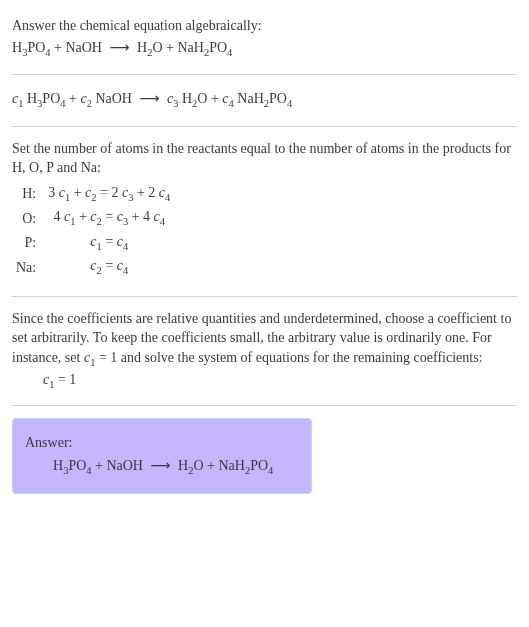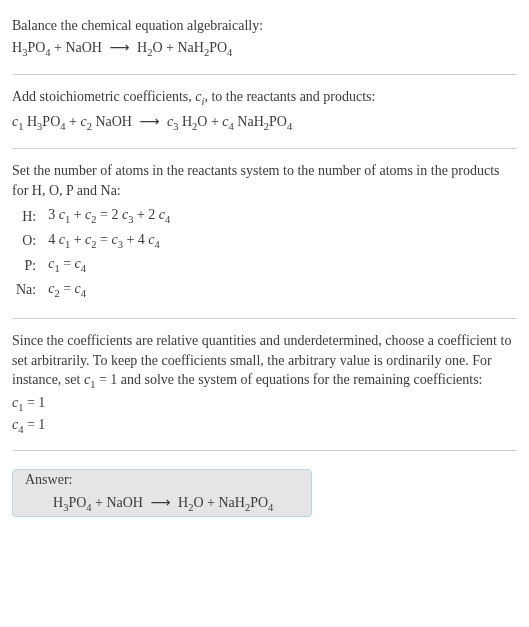--- a/index.html
+++ b/index.html
@@ -25,62 +25,60 @@
     }
     .sub { font-size: 0.75em; vertical-align: sub; }
     .italic { font-style: italic; }
     .arrow { padding: 0 4px; }
     .atom-table {
       border-collapse: collapse;
       margin: 4px 0;
     }
     .atom-table td {
       padding: 1px 4px;
-      text-align: left;
+      text-align: center;
     }
     .atom-table td.label {
       text-align: right;
       padding-right: 8px;
     }
-    .coef-line { padding: 0; }
+    .coef-line { padding: 0; margin-left: 31px; }
     .answer-box {
-      background: #e5e5e5;
+      background: #c4b5fd;
       border: 1px solid #b8d8e8;
       border-radius: 4px;
-      padding: 0 12px;
-      margin-top: 6px;
+      padding: 14px 12px;
       display: inline-block;
       min-width: 300px;
     }
     .answer-label {
       margin-bottom: 4px;
     }
     .answer-eq {
       padding-left: 28px;
     }
   </style>
 </head>
 <body>
 
 <div class="section">
-  <div>Balance the chemical equation algebraically:</div>
+  <div>Answer the chemical equation algebraically:</div>
   <div class="equation">H<span class="sub">3</span>PO<span class="sub">4</span> + NaOH <span class="arrow">⟶</span> H<span class="sub">2</span>O + NaH<span class="sub">2</span>PO<span class="sub">4</span></div>
 </div>
 
 <hr class="divider">
 
 <div class="section">
-  <div>Add stoichiometric coefficients, <span class="italic">c<span class="sub">i</span></span>, to the reactants and products:</div>
   <div class="equation"><span class="italic">c</span><span class="sub">1</span> H<span class="sub">3</span>PO<span class="sub">4</span> + <span class="italic">c</span><span class="sub">2</span> NaOH <span class="arrow">⟶</span> <span class="italic">c</span><span class="sub">3</span> H<span class="sub">2</span>O + <span class="italic">c</span><span class="sub">4</span> NaH<span class="sub">2</span>PO<span class="sub">4</span></div>
 </div>
 
 <hr class="divider">
 
 <div class="section">
-  <div>Set the number of atoms in the reactants system to the number of atoms in the products for H, O, P and Na:</div>
+  <div>Set the number of atoms in the reactants equal to the number of atoms in the products for H, O, P and Na:</div>
   <table class="atom-table">
     <tbody>
         <tr>
           <td class="label">H:</td>
           <td>3 <span class="italic">c</span><span class="sub">1</span> + <span class="italic">c</span><span class="sub">2</span> = 2 <span class="italic">c</span><span class="sub">3</span> + 2 <span class="italic">c</span><span class="sub">4</span></td>
         </tr>
         <tr>
           <td class="label">O:</td>
           <td>4 <span class="italic">c</span><span class="sub">1</span> + <span class="italic">c</span><span class="sub">2</span> = <span class="italic">c</span><span class="sub">3</span> + 4 <span class="italic">c</span><span class="sub">4</span></td>
         </tr>
@@ -95,21 +93,20 @@
       </tbody>
   </table>
 </div>
 
 <hr class="divider">
 
 <div class="section">
   <div>Since the coefficients are relative quantities and underdetermined, choose a coefficient to set arbitrarily. To keep the coefficients small, the arbitrary value is ordinarily one. For instance, set <span class="italic">c</span><span class="sub">1</span> = 1 and solve the system of equations for the remaining coefficients:</div>
   <div>
       <div class="coef-line"><span class="italic">c</span><span class="sub">1</span> = 1</div>
-      <div class="coef-line"><span class="italic">c</span><span class="sub">4</span> = 1</div>
     </div>
 </div>
 
 <hr class="divider">
 
 <div class="section">
   <div class="answer-box">
     <div class="answer-label">Answer:</div>
     <div class="answer-eq">H<span class="sub">3</span>PO<span class="sub">4</span> + NaOH <span class="arrow">⟶</span> H<span class="sub">2</span>O + NaH<span class="sub">2</span>PO<span class="sub">4</span></div>
   </div>

